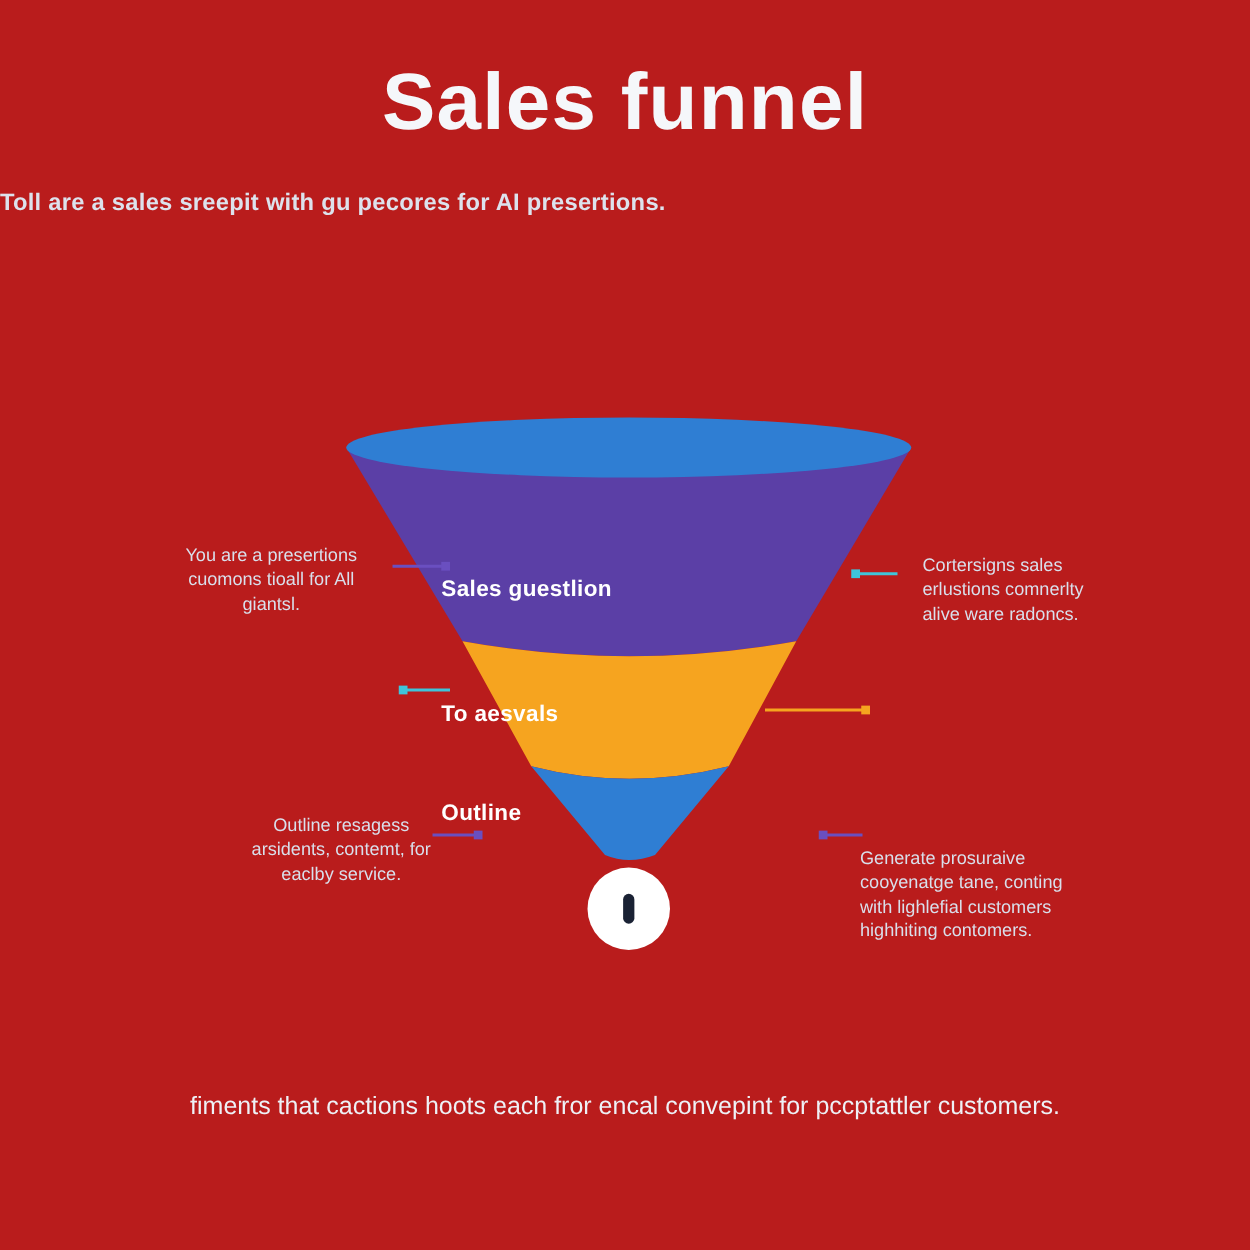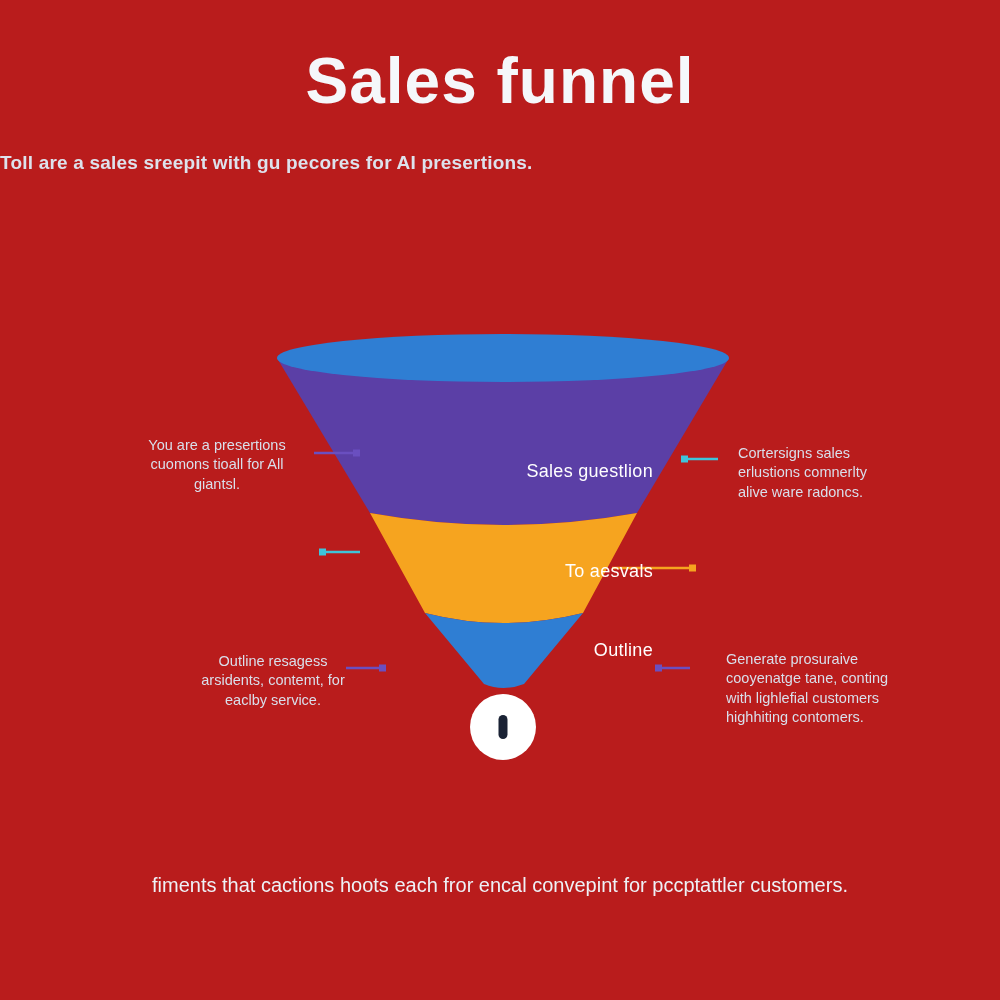--- a/index.html
+++ b/index.html
@@ -12,38 +12,38 @@
     text-align:center; color:#f5f7fa; font-size:64px; font-weight:700; letter-spacing:1px;
   }
   .subtitle {
     position:absolute; top:152px; left:0; width:100%;
     text-align:left; color:#dde2ec; font-size:19px; font-weight:700; letter-spacing:0.2px;
   }
 
   .funnel-svg { position:absolute; left:0; top:0; width:1000px; height:1000px; }
 
   .stage-label {
-    position:absolute; left:353px; width:300px; text-align:right;
-    color:#ffffff; font-weight:400; font-size:18px; letter-spacing:0.3px;
+    position:absolute; left:353px; width:300px; text-align:left;
+    color:#ffffff; font-weight:700; font-size:18px; letter-spacing:0.3px;
   }
   .s1 { top:461px; }
   .s2 { top:561px; }
   .s3 { top:640px; }
 
   .annotation {
     position:absolute; color:#d9dfeb; font-size:14.5px; line-height:1.33; font-weight:400;
   }
   .annotation.left-side { text-align:center; }
   .annotation.right-side { text-align:left; }
   .a-l1 { left:132px; top:436px; width:170px; }
   .a-l2 { left:152px; top:537px; width:160px; }
   .a-l3 { left:198px; top:652px; width:150px; }
   .a-r1 { left:720px; top:444px; width:160px;margin-left:18px; }
   .a-r2 { left:700px; top:552px; width:168px; }
-  .a-r3 { left:688px; top:650px; width:168px;margin-left:38px; }
+  .a-r3 { left:688px; top:678px; width:168px; }
 
   .footer {
     position:absolute; top:870px; left:0; width:100%;
     text-align:center; color:#eef1f6; font-size:20px; line-height:1.55; font-weight:400;
   }
   .footer div { white-space:nowrap; }
 </style>
 </head>
 <body>
 

